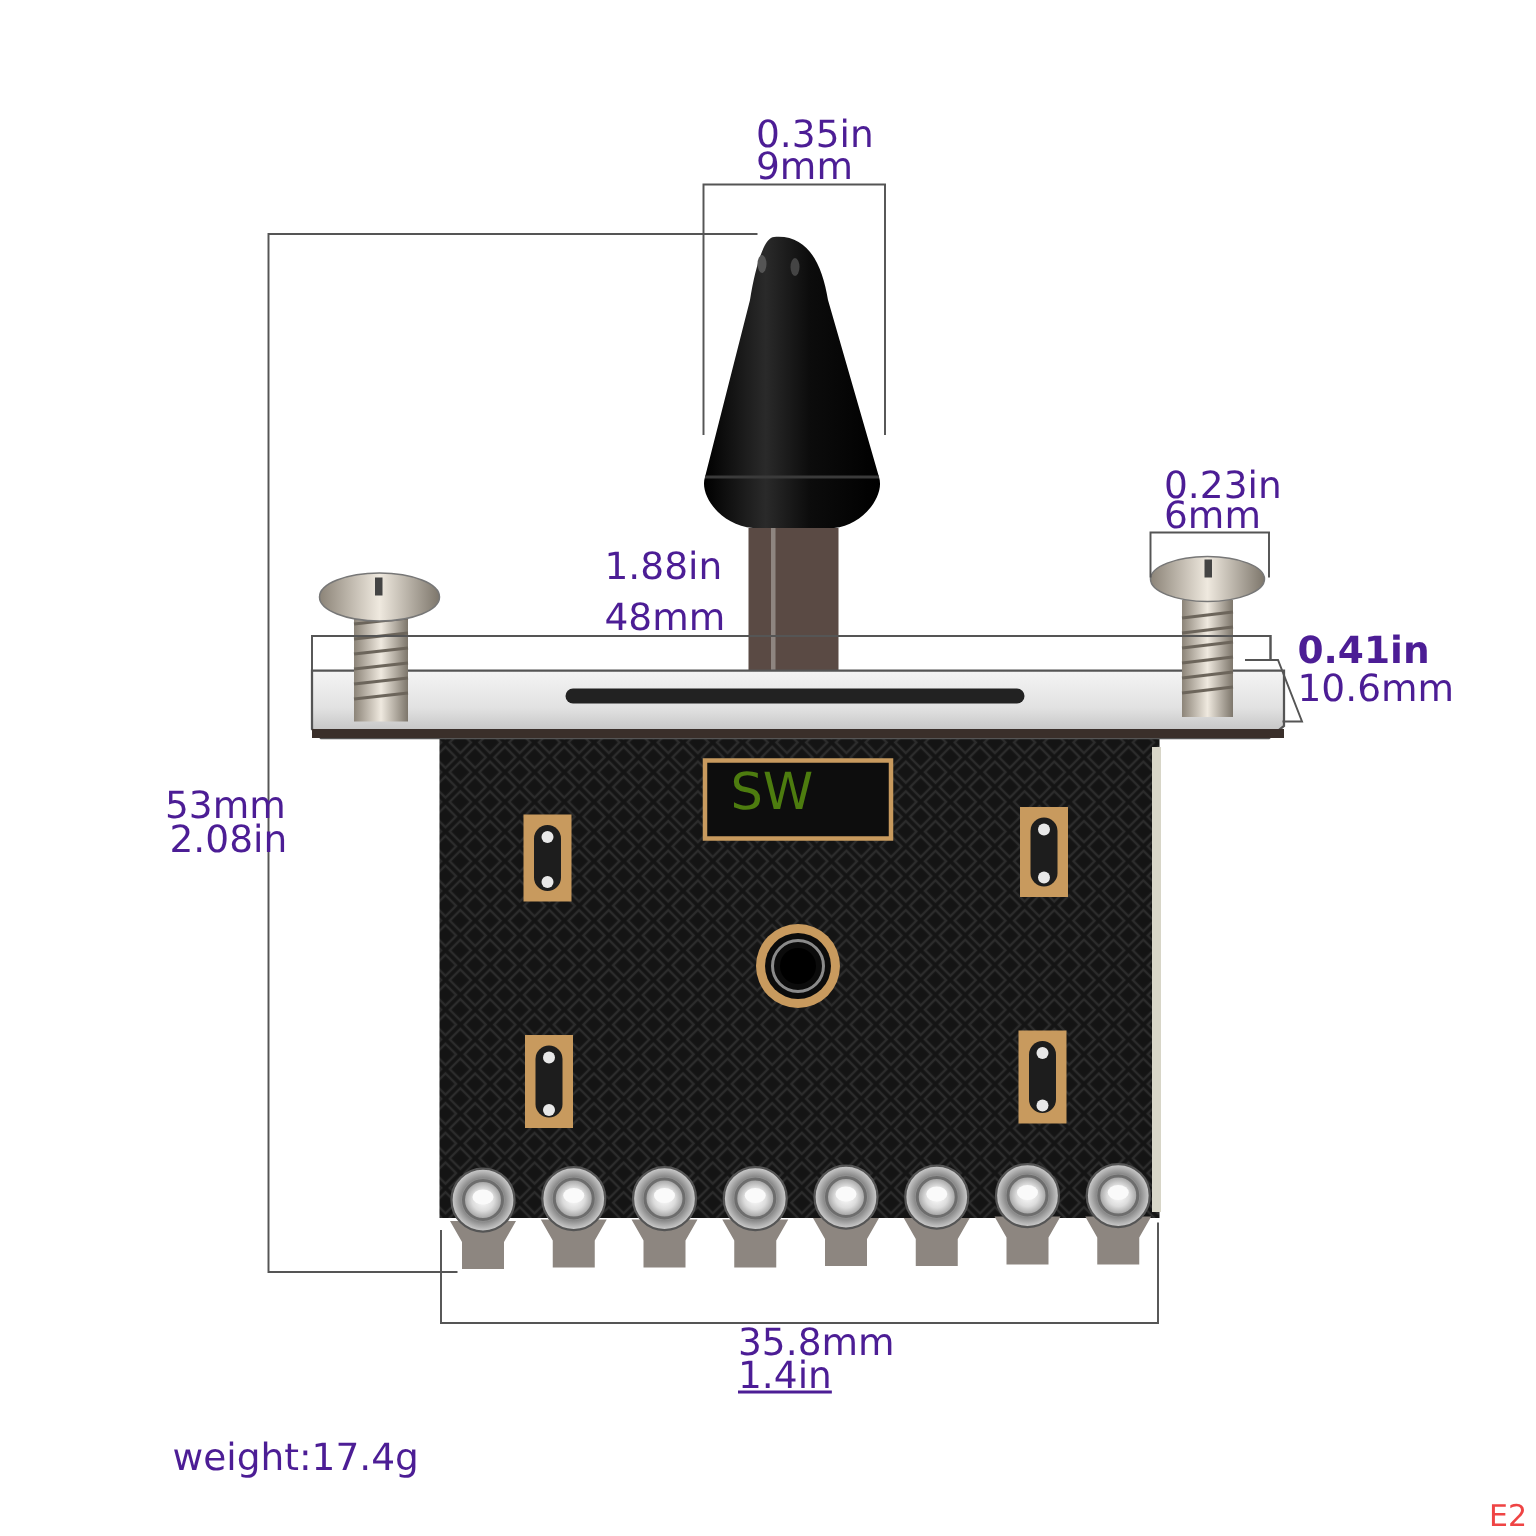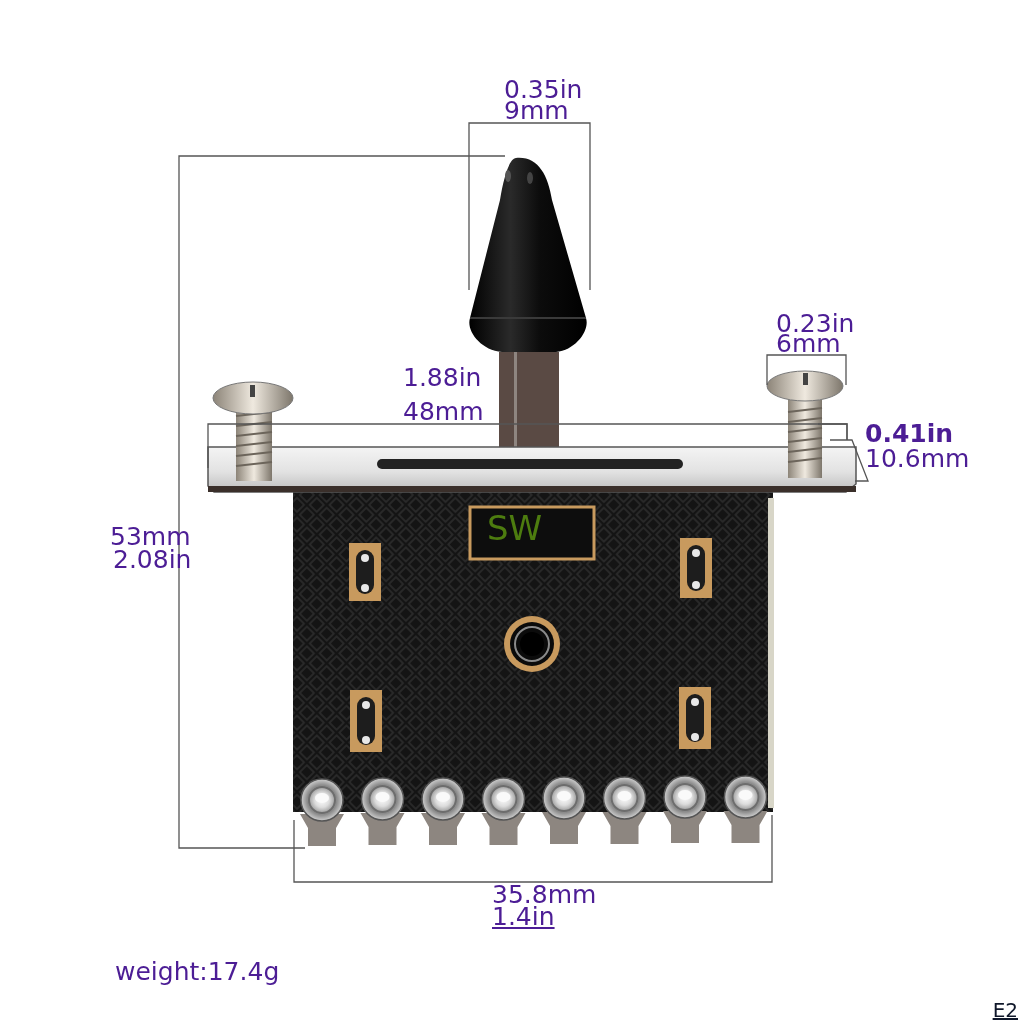--- a/index.html
+++ b/index.html
@@ -1,20 +1,20 @@
 <!DOCTYPE html>
 <html><head>
 <meta charset="utf-8">
 <style>
   html, body { margin:0; padding:0; background:#ffffff; }
   body { width:1024px; height:1024px; position:relative; overflow:hidden;
          font-family: "DejaVu Sans", sans-serif; color:#1a1a1a; }
   .lbl { position:absolute; font-size:25px; line-height:20px; white-space:nowrap; color:#4c1d95; }
   svg { position:absolute; left:0; top:0; }
-  .wm { position:absolute; right:6px; bottom:2px; font-size:20px; color:#0f172a;text-decoration:underline; }
+  .wm { position:absolute; right:6px; bottom:2px; font-size:20px; color:#ef4444; }
 </style>
 </head>
 <body>
 
 <svg width="1024" height="1024" viewBox="0 0 1024 1024">
   <defs>
     <pattern id="diamond" width="14" height="14" patternUnits="userSpaceOnUse" patternTransform="rotate(45)">
       <rect width="14" height="14" fill="#141414"></rect>
       <rect x="2" y="2" width="10" height="10" fill="none" stroke="#2c2c2c" stroke-width="1.6"></rect>
     </pattern>

